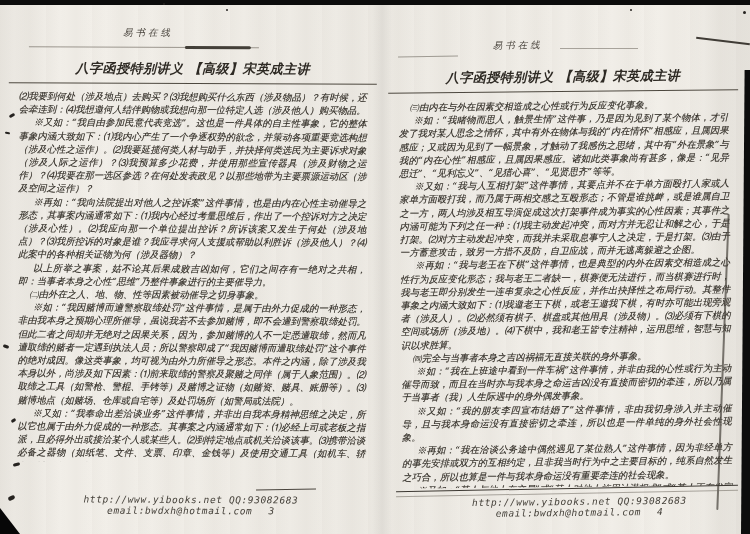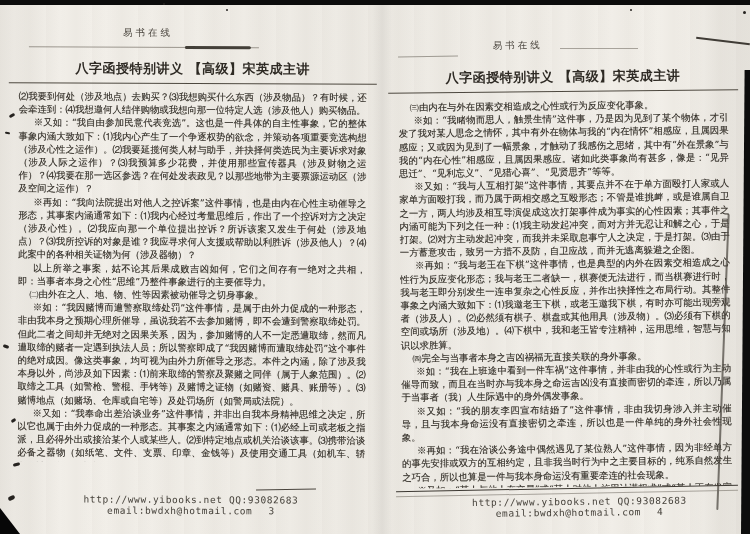--- a/index.html
+++ b/index.html
@@ -7,20 +7,21 @@
   body {
     font-family: "DejaVu Serif", "Liberation Serif", serif;
     background:#e8e6e1;
   }
   #scan {
     position:relative; width:750px; height:534px; overflow:hidden;
     background:
       linear-gradient(90deg, rgba(120,115,105,0.07), rgba(255,255,255,0) 9%, rgba(140,135,125,0.05) 49%, rgba(255,255,255,0) 90%, rgba(110,105,95,0.10)),
       repeating-linear-gradient(90deg, rgba(160,152,140,0.05) 0px, rgba(160,152,140,0.00) 14px, rgba(160,152,140,0.06) 30px, rgba(160,152,140,0.00) 46px),
       #f2efe9;
+    font-style: italic;
   }
   .spine {
     position:absolute; left:372px; top:0; width:20px; height:534px;
     background:linear-gradient(90deg, rgba(100,95,88,0) 0%, rgba(100,95,88,0.10) 50%, rgba(100,95,88,0) 100%);
   }
   .page { position:absolute; top:0; height:534px; color:#33302b; }
   .page-left  { left:8px;  width:368px; transform:rotate(0.25deg); }
   .page-right { left:390px; width:350px; transform:rotate(-0.6deg); }
 
   .page-header {

